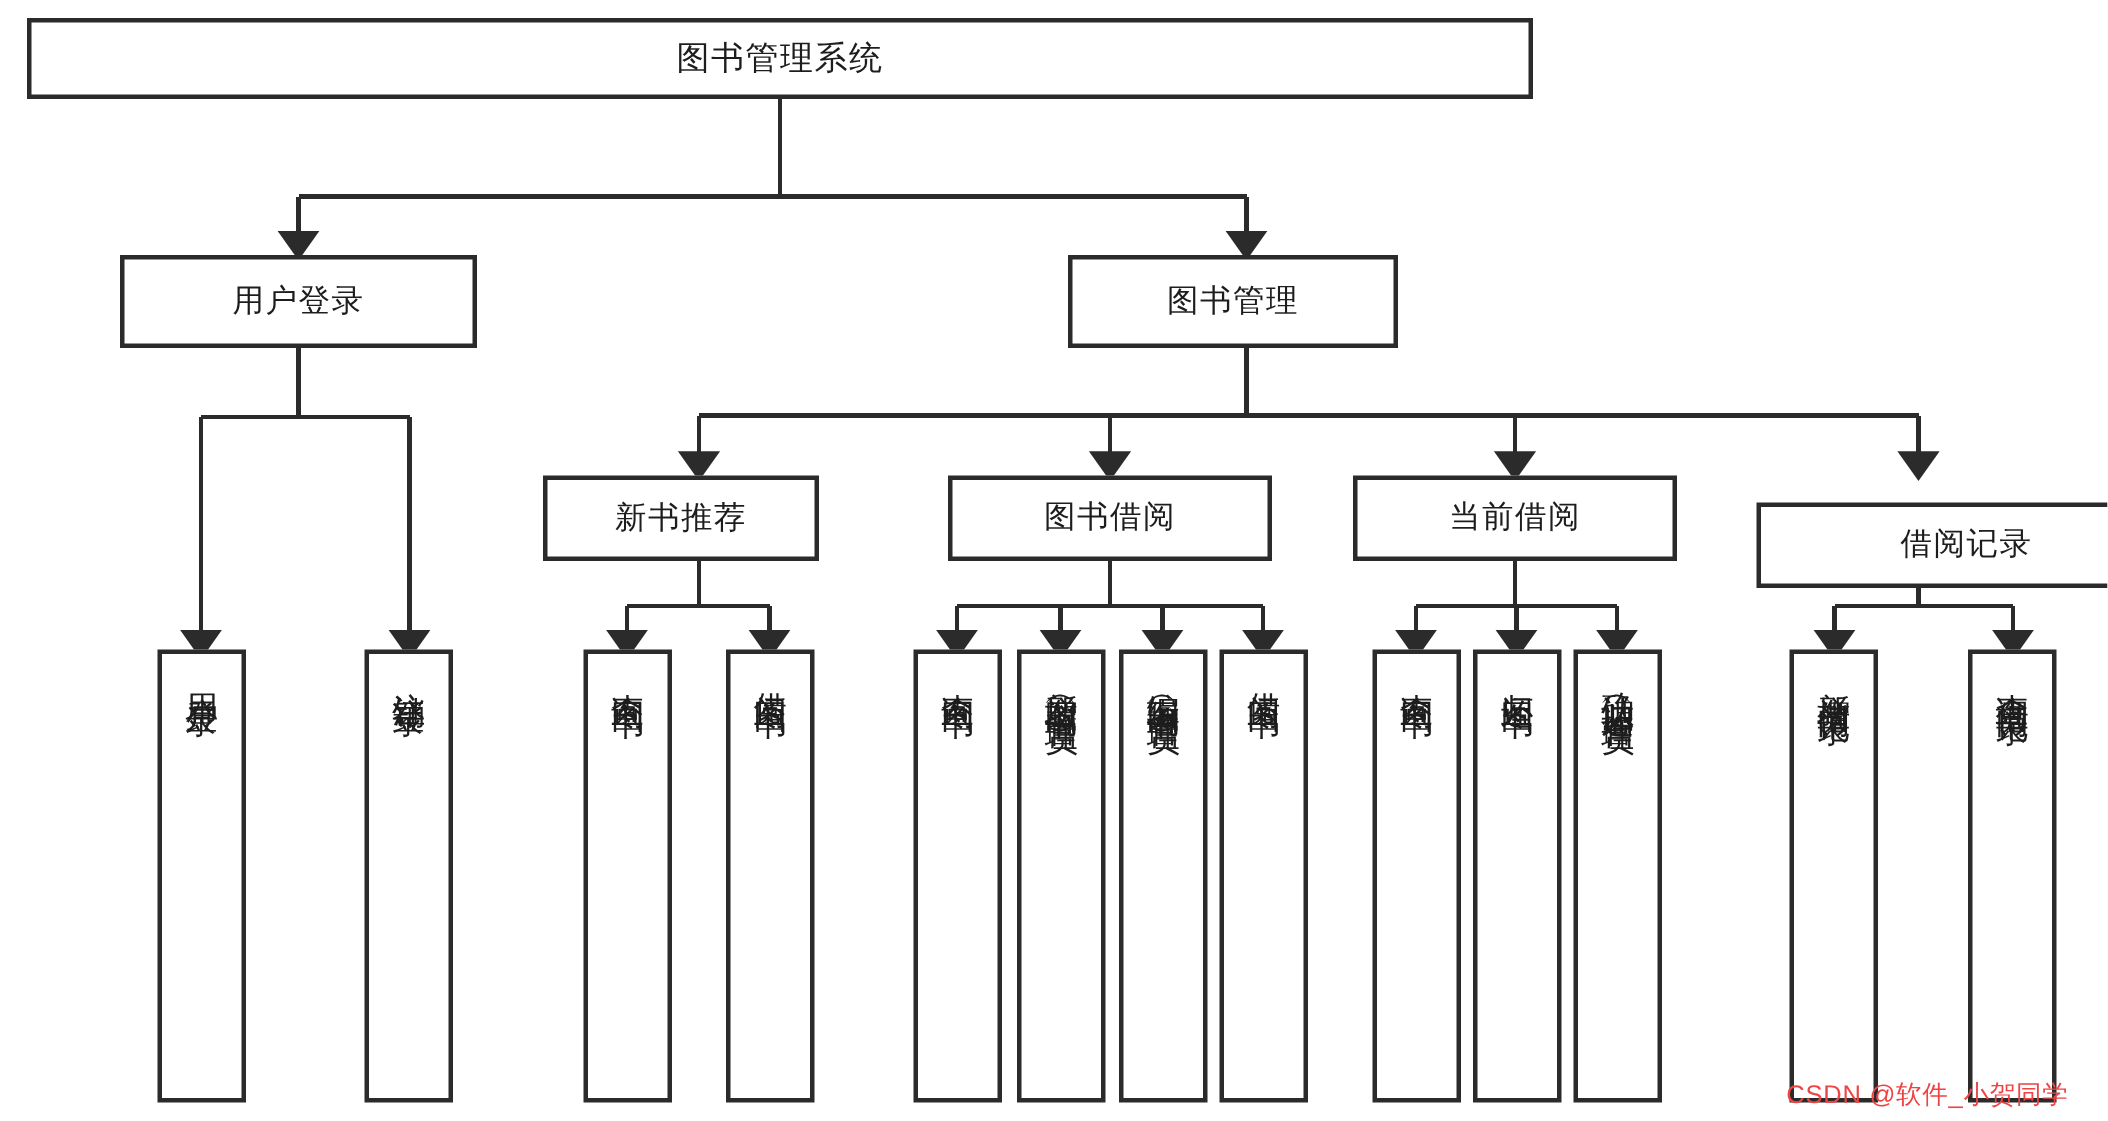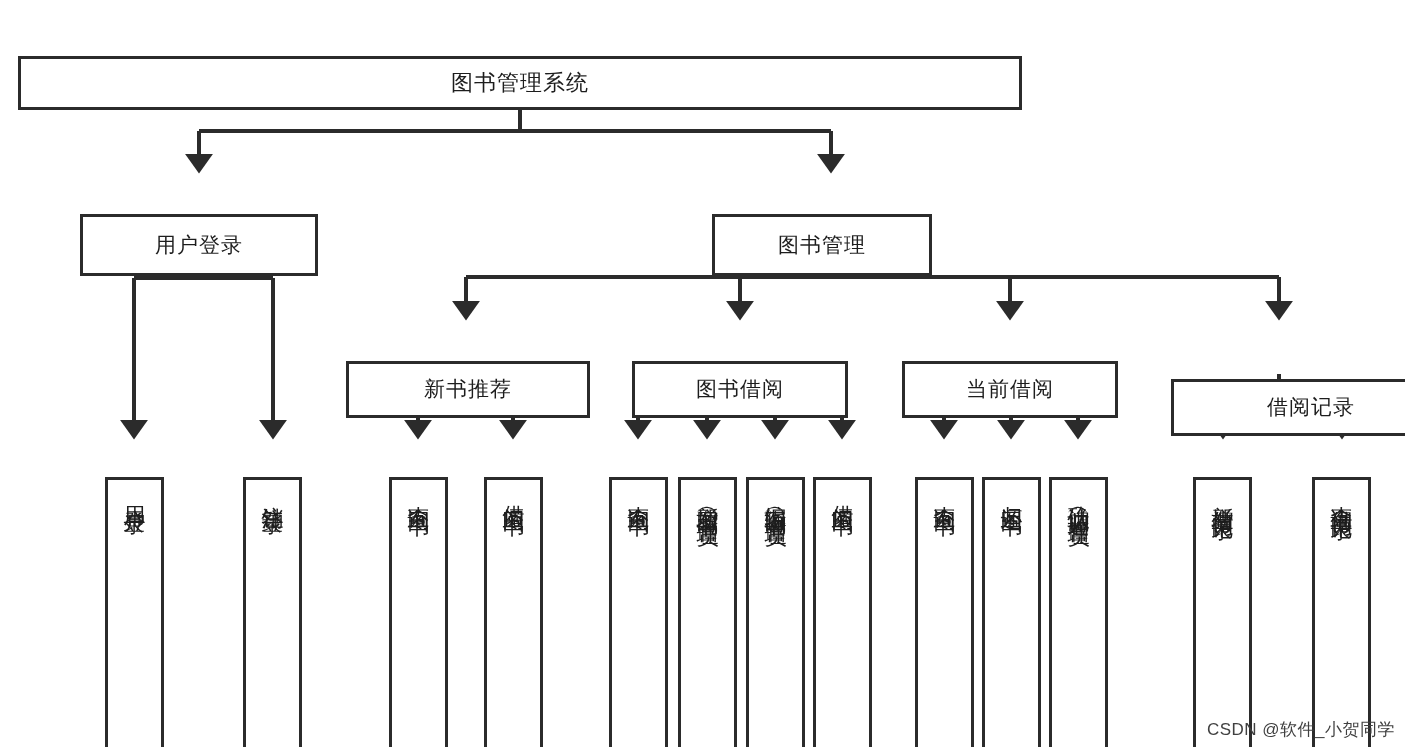--- a/index.html
+++ b/index.html
@@ -27,21 +27,20 @@
   }
   .node {
     position: absolute;
     box-sizing: border-box;
     border: 3px solid #2b2b2b;
     background: #ffffff;
     display: flex;
     align-items: center;
     justify-content: center;
     color: #1a1a1a;
-    margin-top: 44px;
   }
   .node .lbl {
     display: block;
     text-align: center;
     line-height: 1.18;
     color: #1d1d1d;
   }
   
   .node.horiz .lbl {
     font-size: 21px;
@@ -58,24 +57,24 @@
   .node.vert .lbl {
     writing-mode: vertical-rl;
     text-orientation: upright;
     font-size: 22px;
     letter-spacing: 3px;
     line-height: 1;
     white-space: nowrap;
   }
   .watermark {
     position: absolute;
-    right: 10px;
+    right: 26px;
     bottom: 6px;
     font-size: 17px;
-    color: #404040;
+    color: #ef4444;
     white-space: nowrap;
     letter-spacing: 0.5px;
   }
 </style>
 </head>
 <body>
 
 <div id="canvas">
 
   <svg class="wires" viewBox="0 0 1405 747">
@@ -132,21 +131,21 @@
     <span class="lbl">图书管理系统</span>
   </div>
 
   <div class="node horiz" style="left:80px; top:170px; width:238px; height:62px;">
     <span class="lbl">用户登录</span>
   </div>
   <div class="node horiz" style="left:712px; top:170px; width:220px; height:62px;">
     <span class="lbl">图书管理</span>
   </div>
 
-  <div class="node horiz" style="left:346px; top:317px; width:244px; height:57px;font-family:Liberation Serif, serif;">
+  <div class="node horiz" style="left:362px; top:317px; width:184px; height:57px;font-family:Liberation Serif, serif;">
     <span class="lbl">新书推荐</span>
   </div>
   <div class="node horiz" style="left:902px; top:317px; width:216px; height:57px;">
     <span class="lbl">当前借阅</span>
   </div>
   <div class="node horiz" style="left:632px; top:317px; width:216px; height:57px;">
     <span class="lbl">图书借阅</span>
   </div>
   <div class="node horiz" style="left:1171px; top:335px; width:242px; height:57px;padding-left:38px;">
     <span class="lbl">借阅记录</span>

